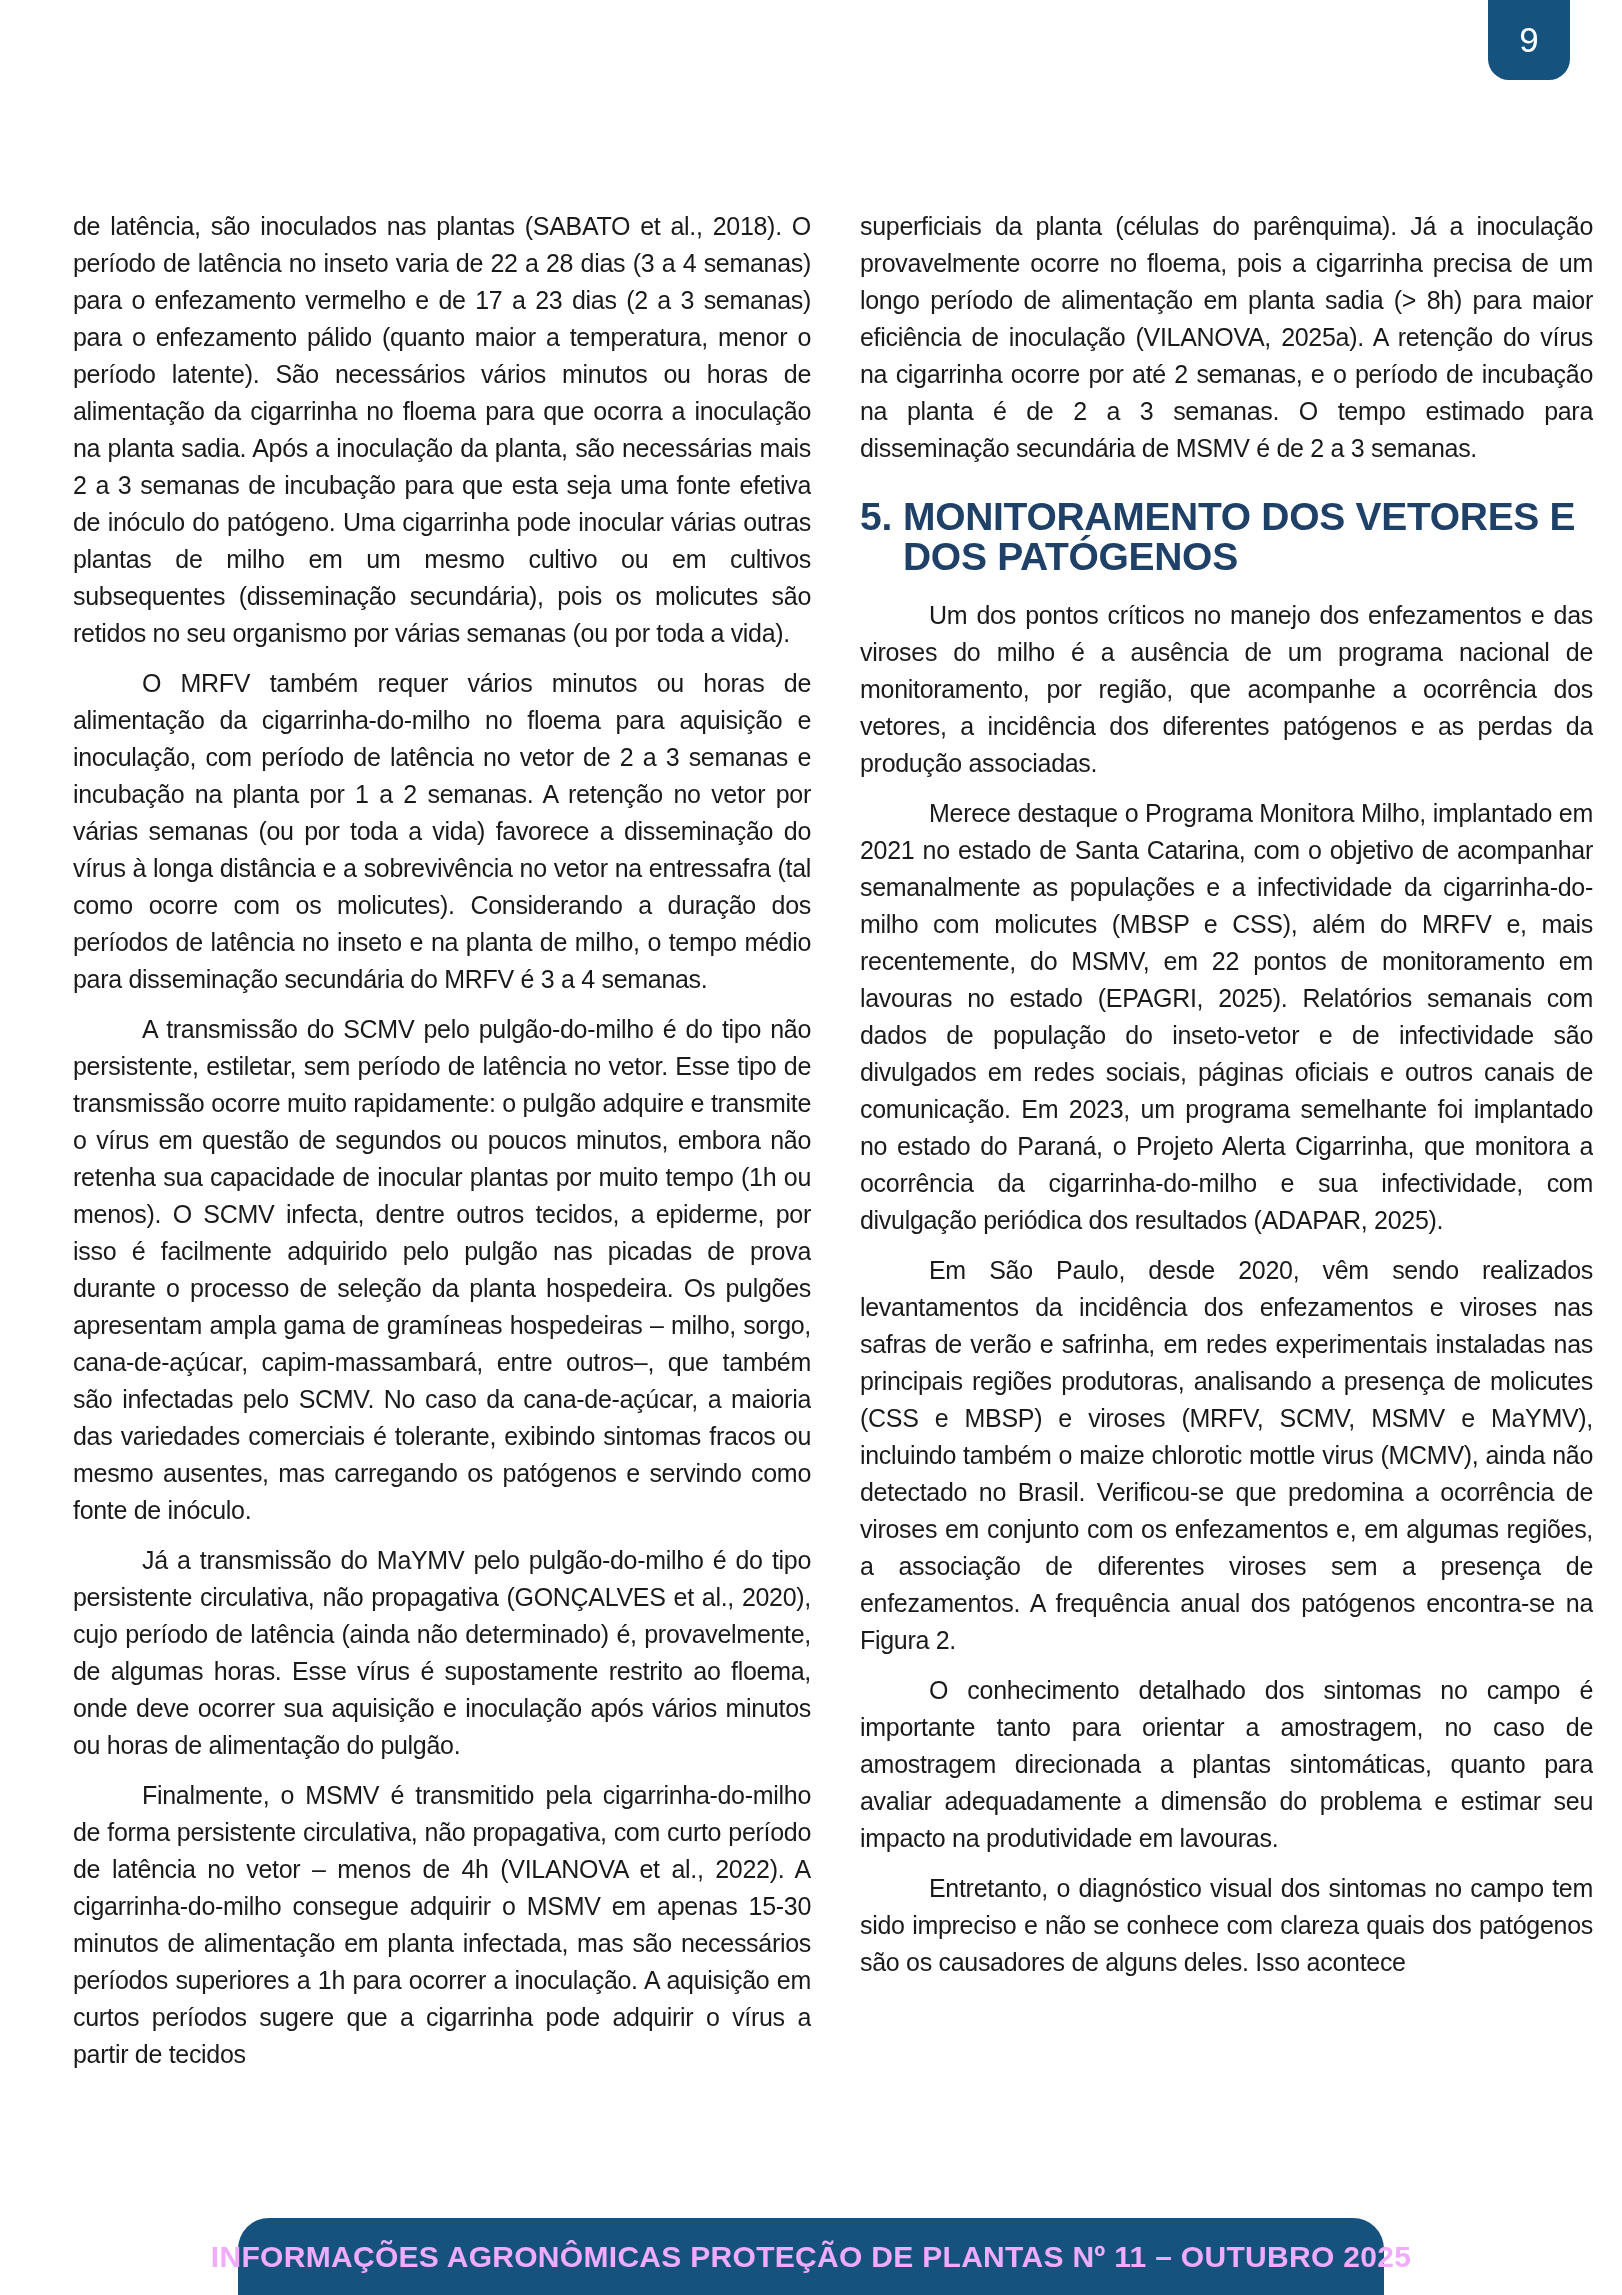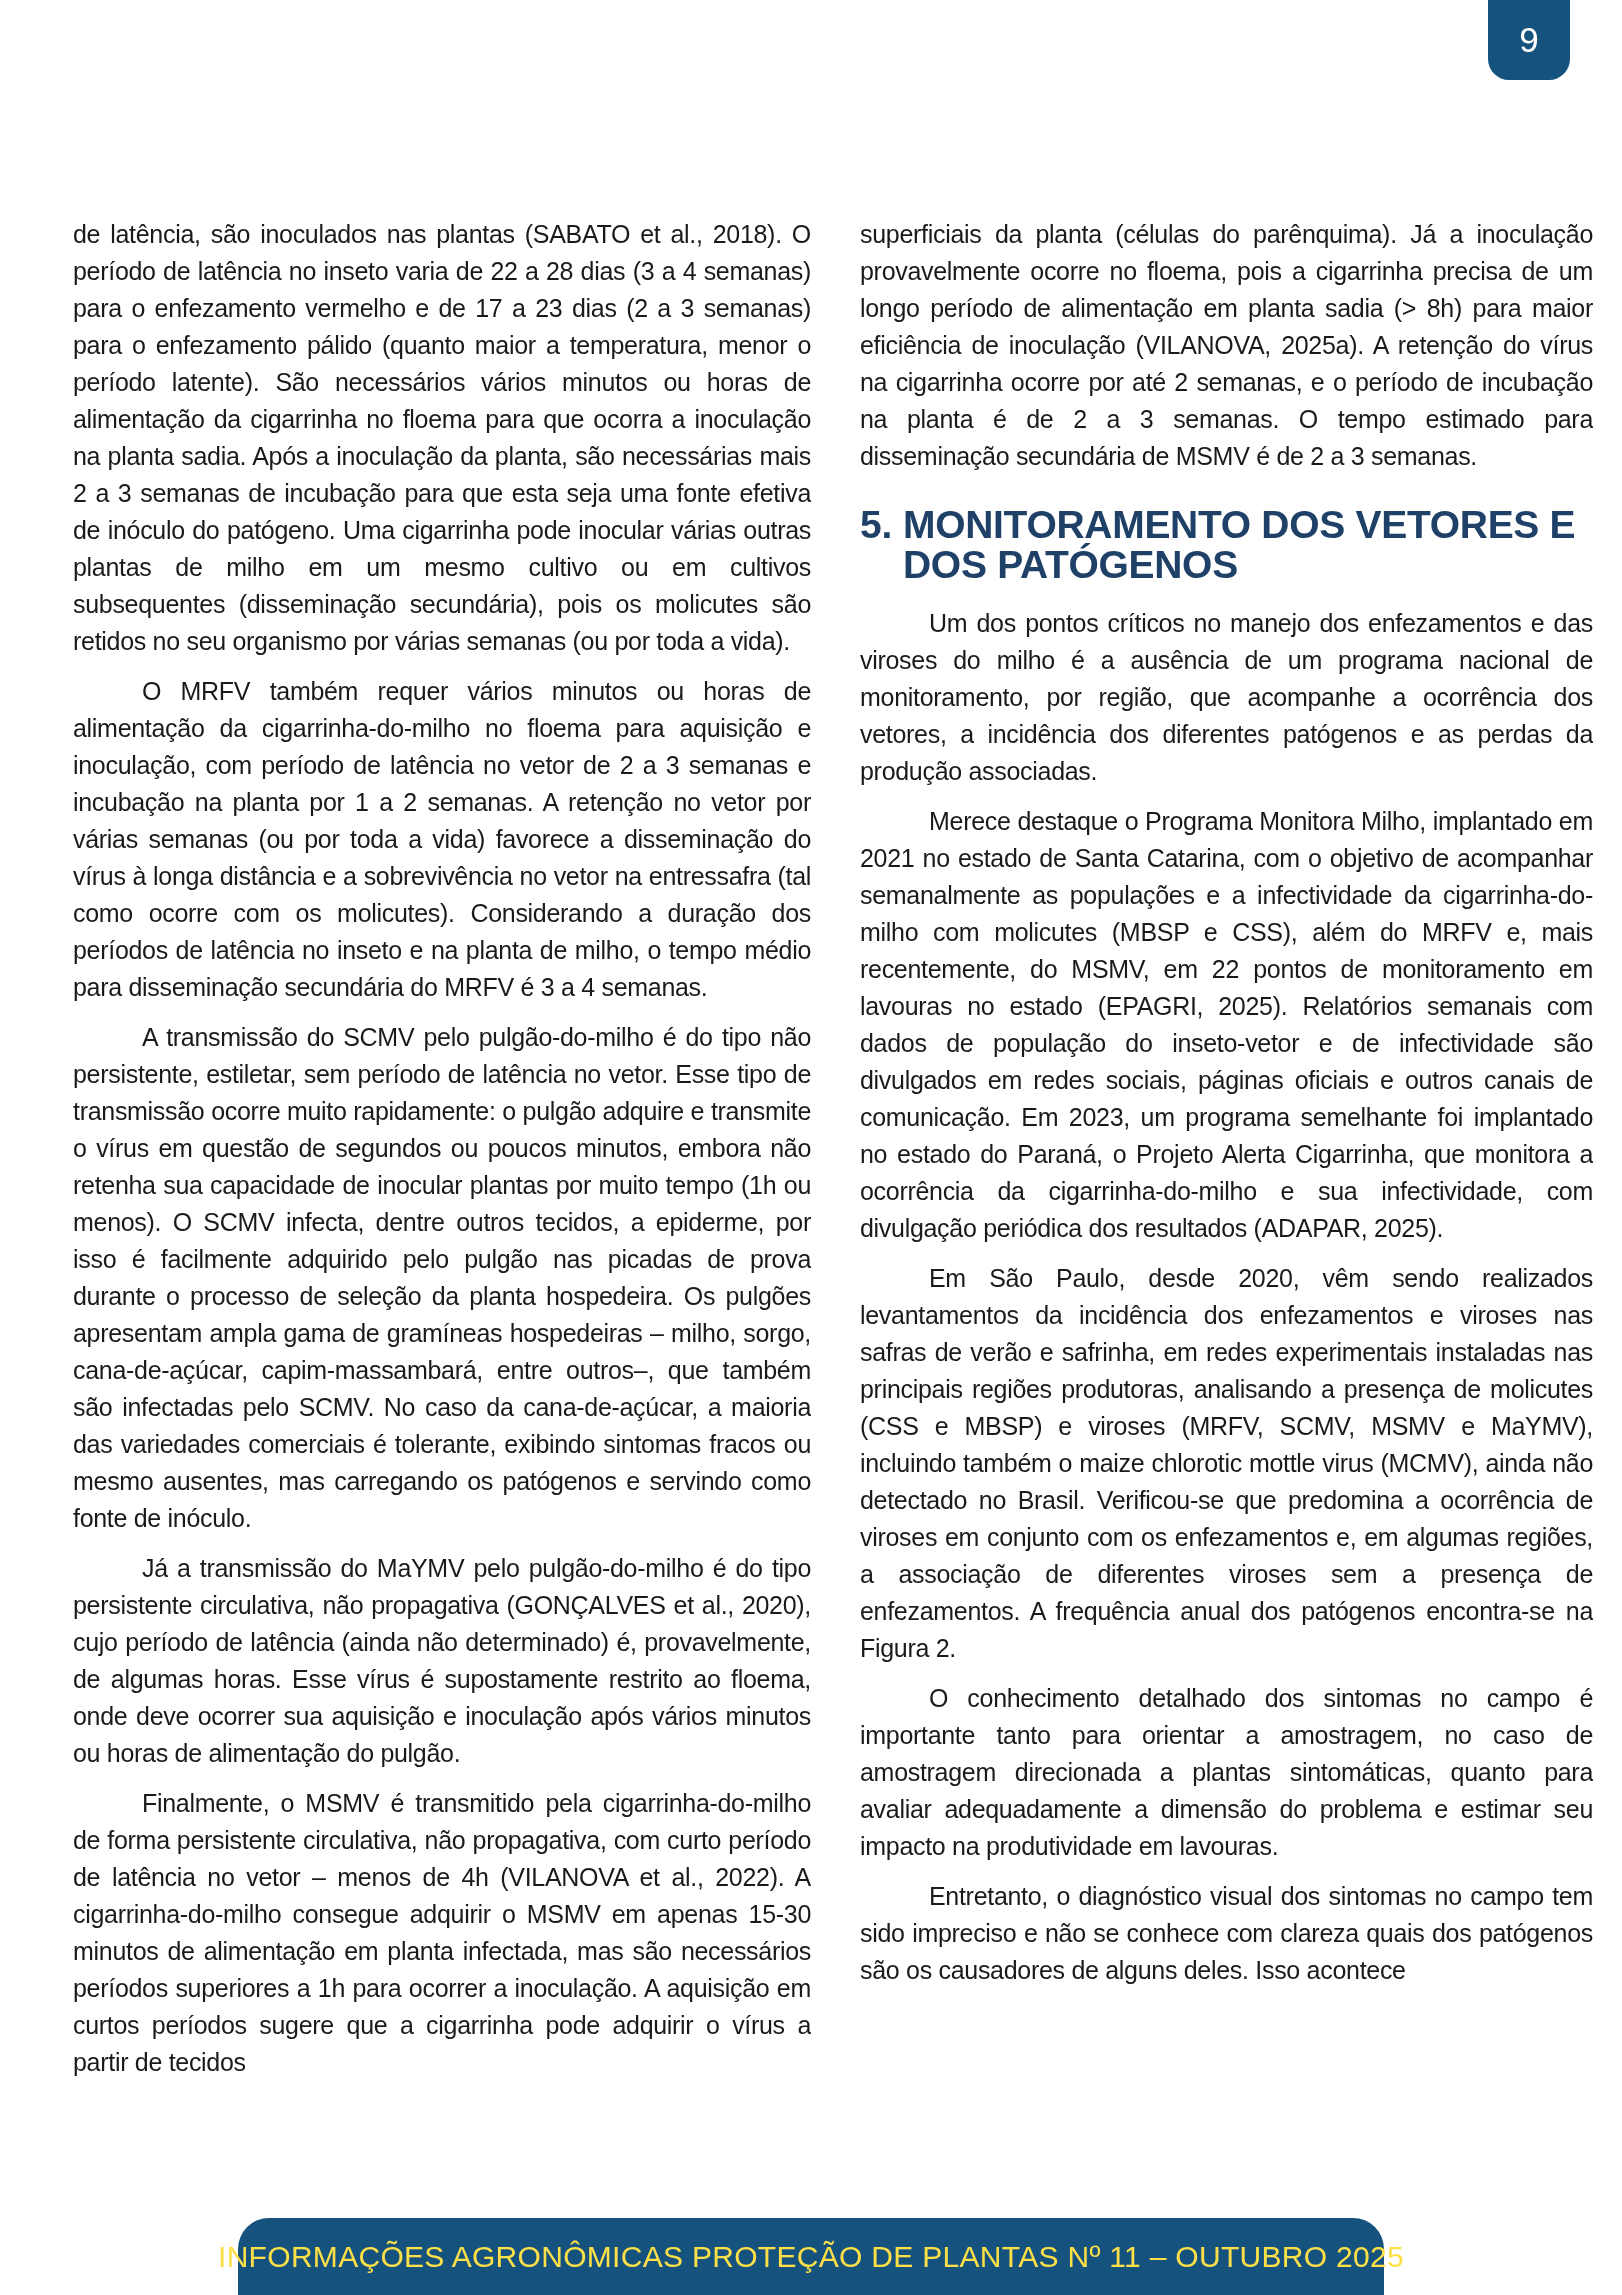--- a/index.html
+++ b/index.html
@@ -30,21 +30,21 @@
   }
   .column{
     position:absolute;
     top:208px;
     height:1937px;
     overflow:hidden;
   }
   .column.left{left:73px;width:738px;}
   .column.right{left:860px;width:733px;}
   .body-para{
-    margin:8px 0 13px 0;
+    margin:0 0 13px 0;
     font-size:25px;
     line-height:37px;
     letter-spacing:-0.3px;
     text-align:justify;
     text-indent:69px;
     color:var(--text);
   }
   .body-para.no-indent{text-indent:0;}
   .section-heading{
     margin:30px 0 19.6px 0;
@@ -63,23 +63,23 @@
   }
   .footer-bar{
     position:absolute;
     left:238px;top:2218px;
     width:1146px;height:77px;
     background:var(--accent);
     border-radius:31px 31px 0 0;
     display:flex;align-items:center;justify-content:center;
   }
   .footer-bar .footer-text{
-    color:#fde047;
+    color:#f0abfc;
     font-size:30px;
-    font-weight:400;
+    font-weight:700;
     letter-spacing:0.3px;
     white-space:nowrap;
   }
 </style>
 </head>
 <body>
 
 <div class="page-number-badge">
   <span>9</span>
 </div>

